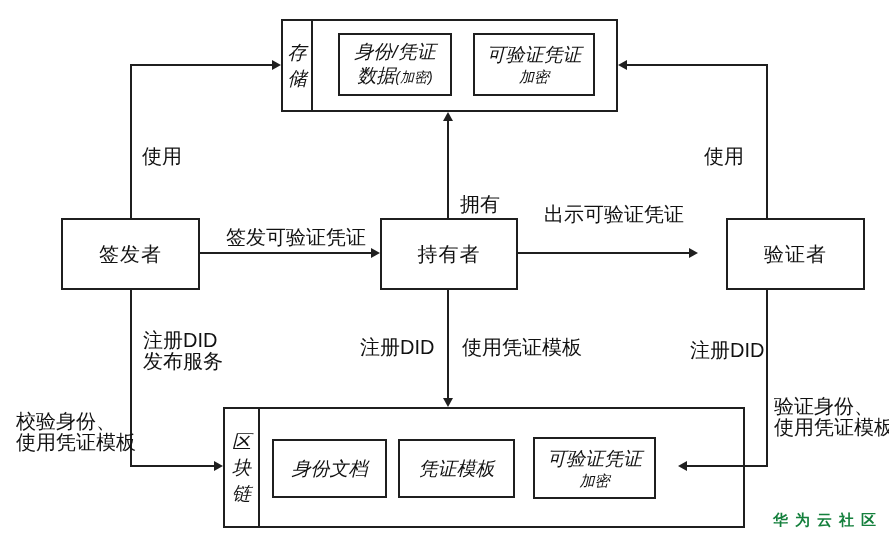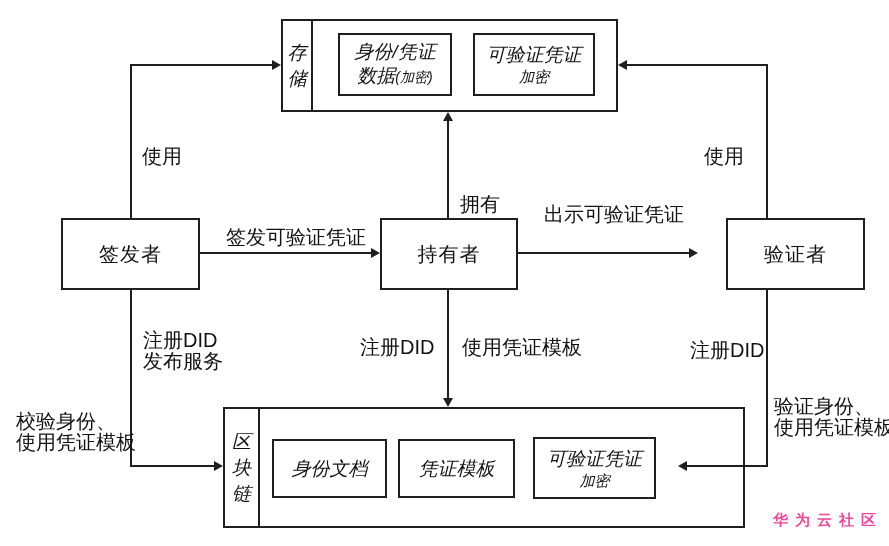--- a/index.html
+++ b/index.html
@@ -29,21 +29,21 @@
   .line{position:absolute;background:#1f1f1f;}
   .ah{position:absolute;width:0;height:0;}
   .ah-right{border-top:5px solid transparent;border-bottom:5px solid transparent;border-left:9px solid #1f1f1f;}
   .ah-left{border-top:5px solid transparent;border-bottom:5px solid transparent;border-right:9px solid #1f1f1f;}
   .ah-up{border-left:5px solid transparent;border-right:5px solid transparent;border-bottom:9px solid #1f1f1f;}
   .ah-down{border-left:5px solid transparent;border-right:5px solid transparent;border-top:9px solid #1f1f1f;}
   .elabel{position:absolute;font-size:20px;line-height:21px;white-space:nowrap;}
   .elabel span{display:block;}
   .wm{
     position:absolute;right:6px;top:511px;font-size:15px;font-weight:bold;
-    color:#ec4899;letter-spacing:7px;
+    color:#15803d;letter-spacing:7px;
   }
 </style>
 </head>
 <body>
 
 <div id="canvas">
 
   <div class="box compound" style="left:281px;top:19px;width:337px;height:93px;">
     <div class="vcol" style="width:30px;">
       <span>存储</span>

